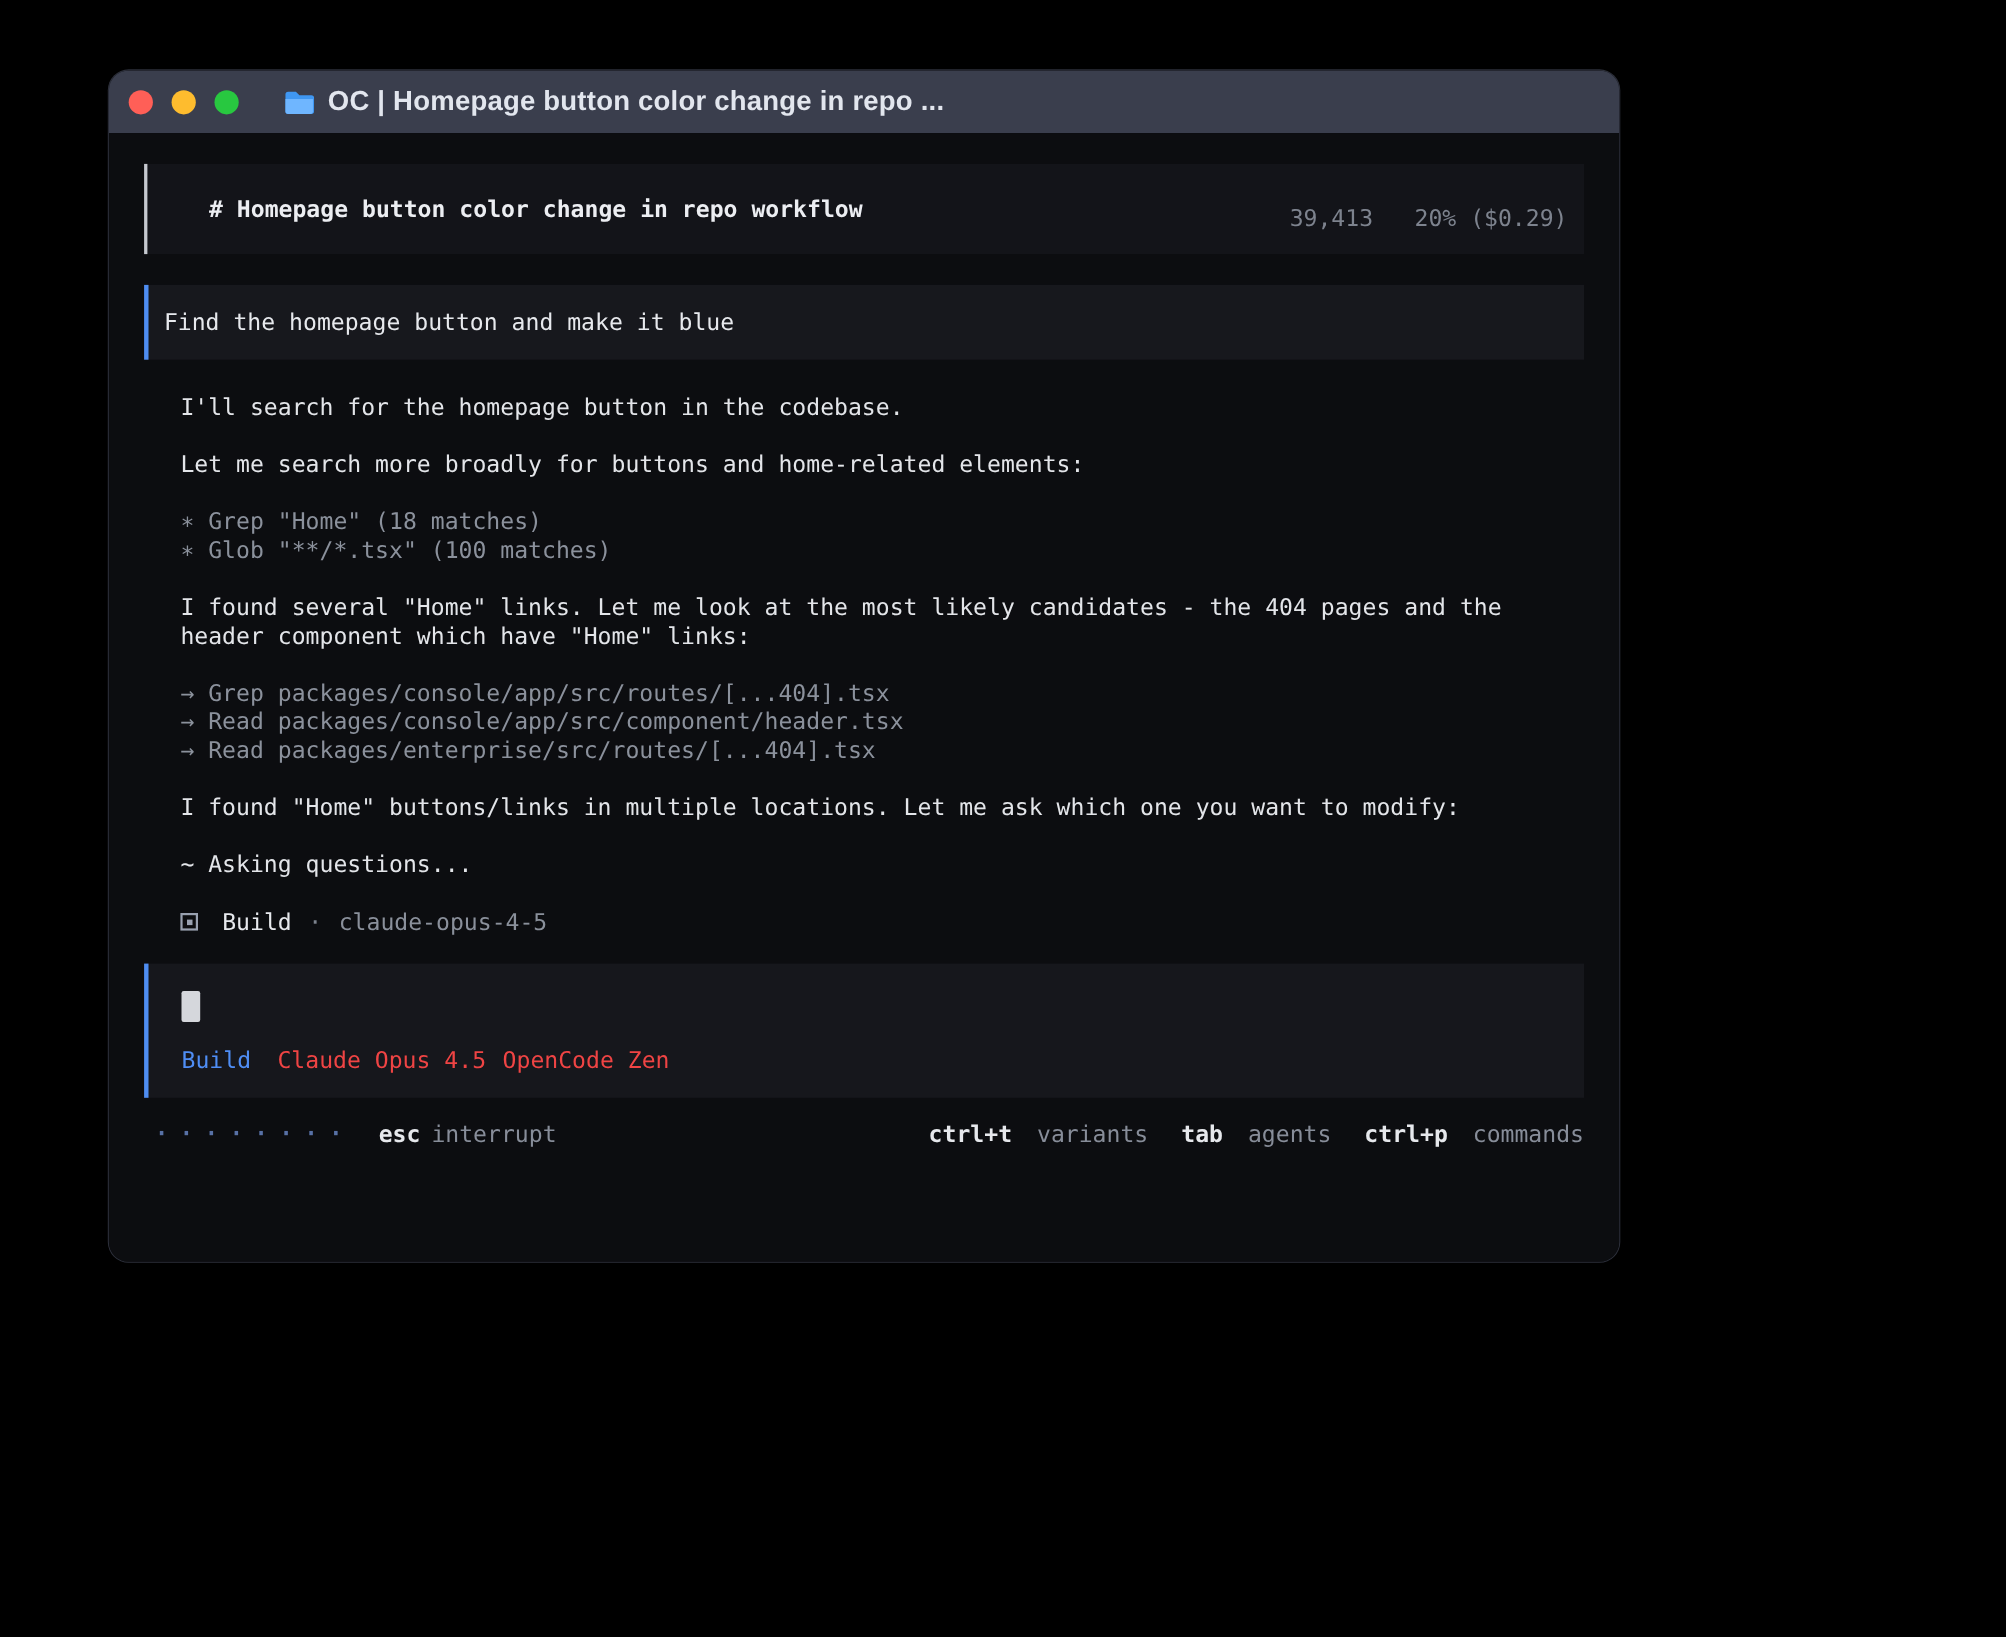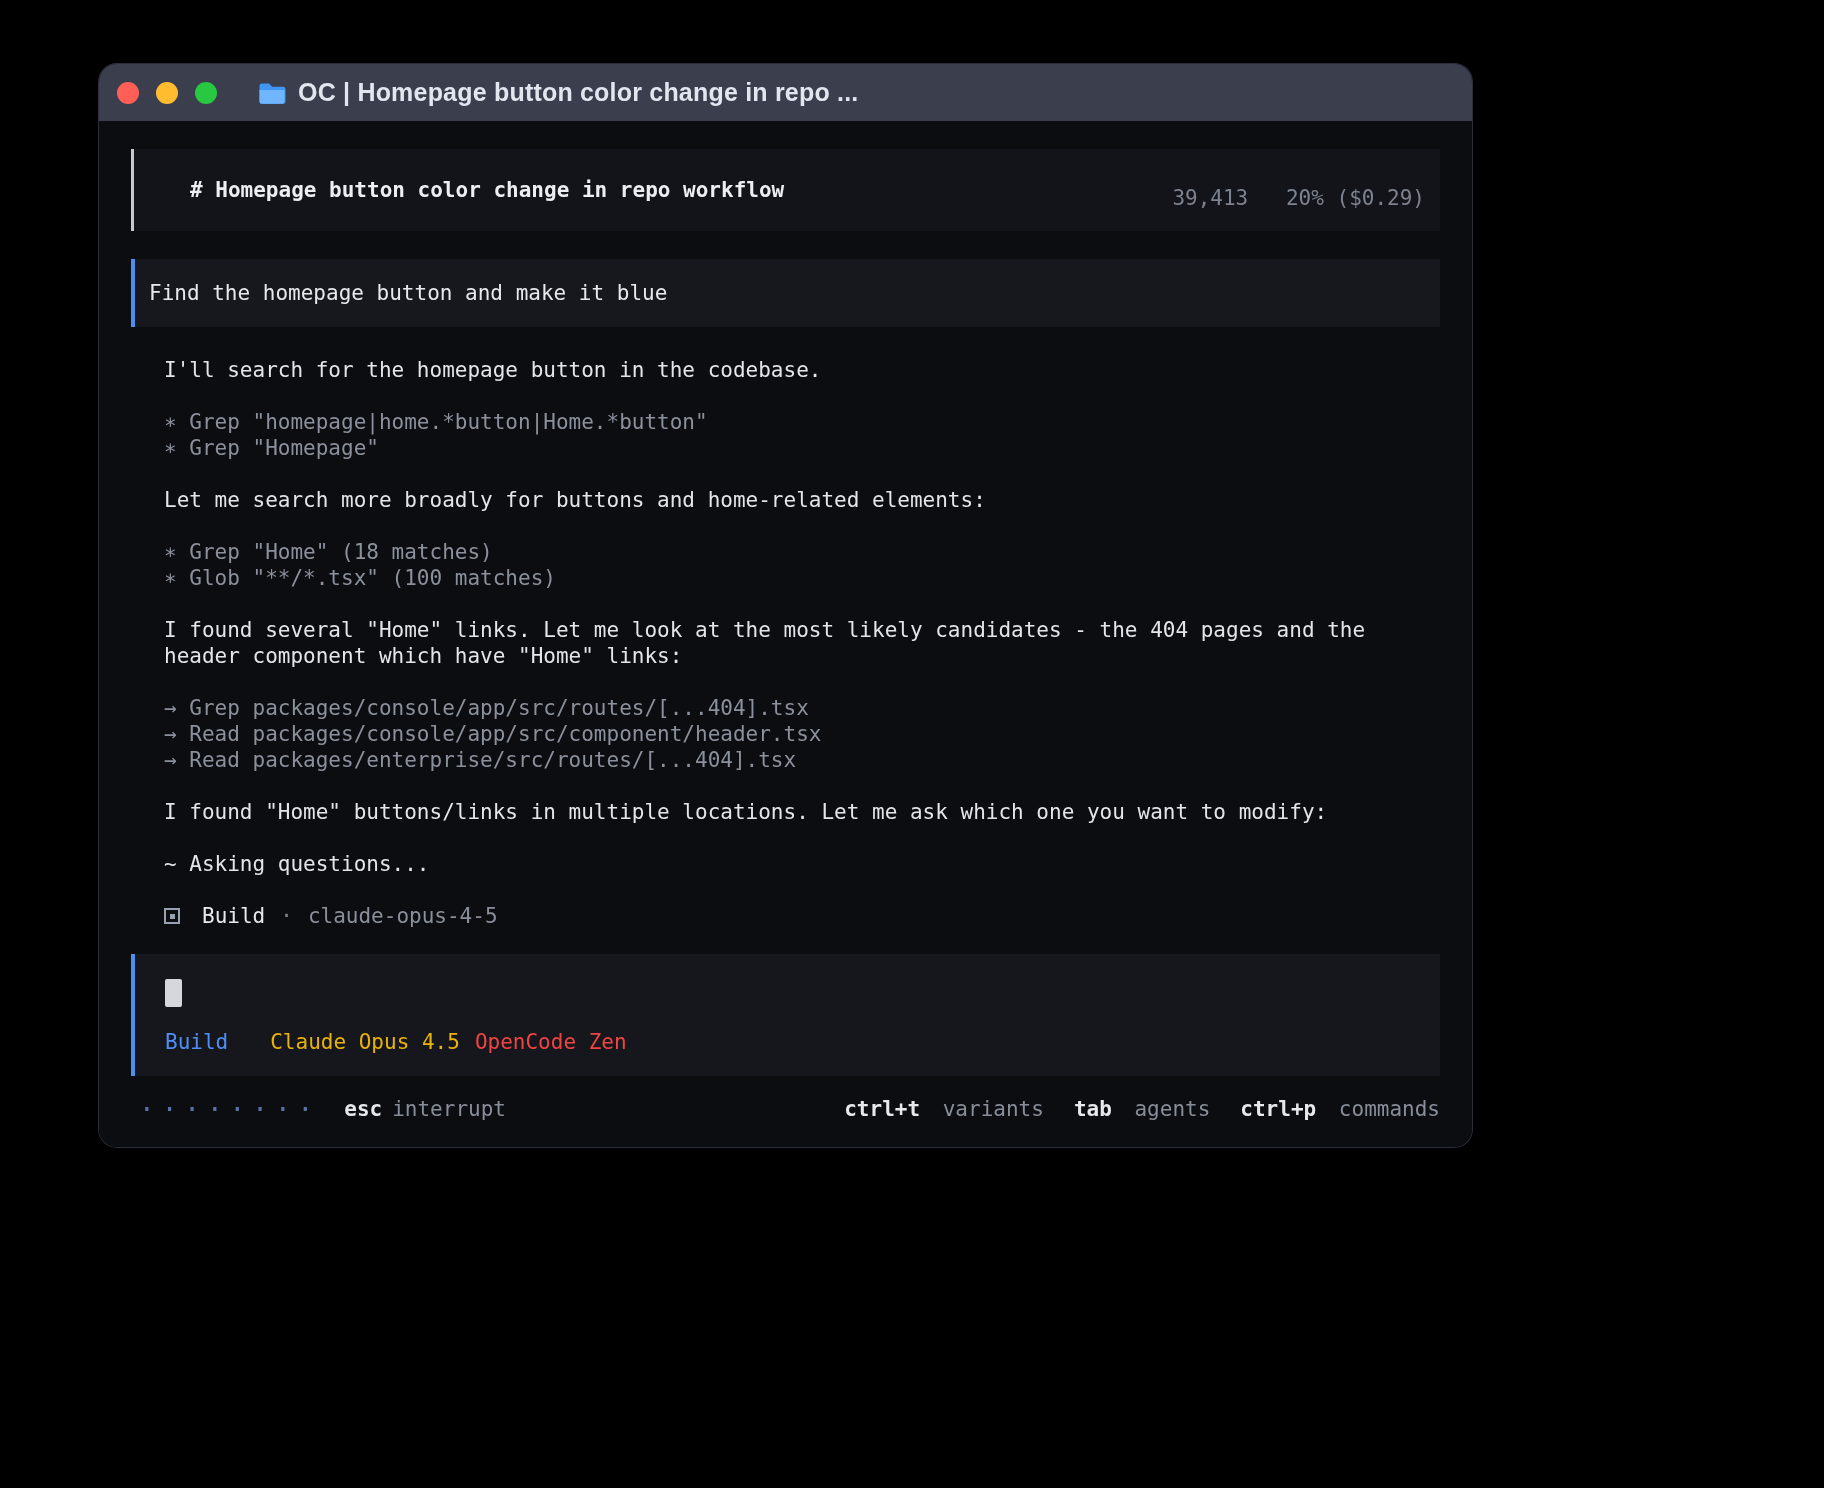--- a/index.html
+++ b/index.html
@@ -119,21 +119,21 @@
     flex-direction: column;
     justify-content: space-between;
   }
   .cursor-block {
     width: 17px; height: 28px;
     background: #d5d7dc;
     border-radius: 2px;
   }
   .input-meta { display: flex; align-items: baseline; }
   .mode-label { color: #4f8ef5; }
-  .model-label { color: #eab308; margin-left: 42px; }
+  .model-label { color: #ef4444; margin-left: 24px; }
   .provider-label { color: #ef4444; margin-left: 15px; }
 
   
   .status-bar {
     margin-top: 20px;
     display: flex;
     align-items: center;
     justify-content: space-between;
     padding: 0 0 0 8px;
     white-space: nowrap;
@@ -183,24 +183,20 @@
     </div>
 
     <div class="user-block">
       <span class="user-text">Find the homepage button and make it blue</span>
     </div>
 
     <div class="convo">
 
       <div class="convo-block assistant-text">I'll search for the homepage button in the codebase.</div>
 
-      <div class="convo-block">
-        <div class="tool-line">∗ Grep "homepage|home.*button|Home.*button"</div>
-        <div class="tool-line">∗ Grep "Homepage"</div>
-      </div>
 
       <div class="convo-block assistant-text">Let me search more broadly for buttons and home-related elements:</div>
 
       <div class="convo-block">
         <div class="tool-line">∗ Grep "Home" (18 matches)</div>
         <div class="tool-line">∗ Glob "**/*.tsx" (100 matches)</div>
       </div>
 
       <div class="convo-block assistant-text">I found several "Home" links. Let me look at the most likely candidates - the 404 pages and the header component which have "Home" links:</div>
 

